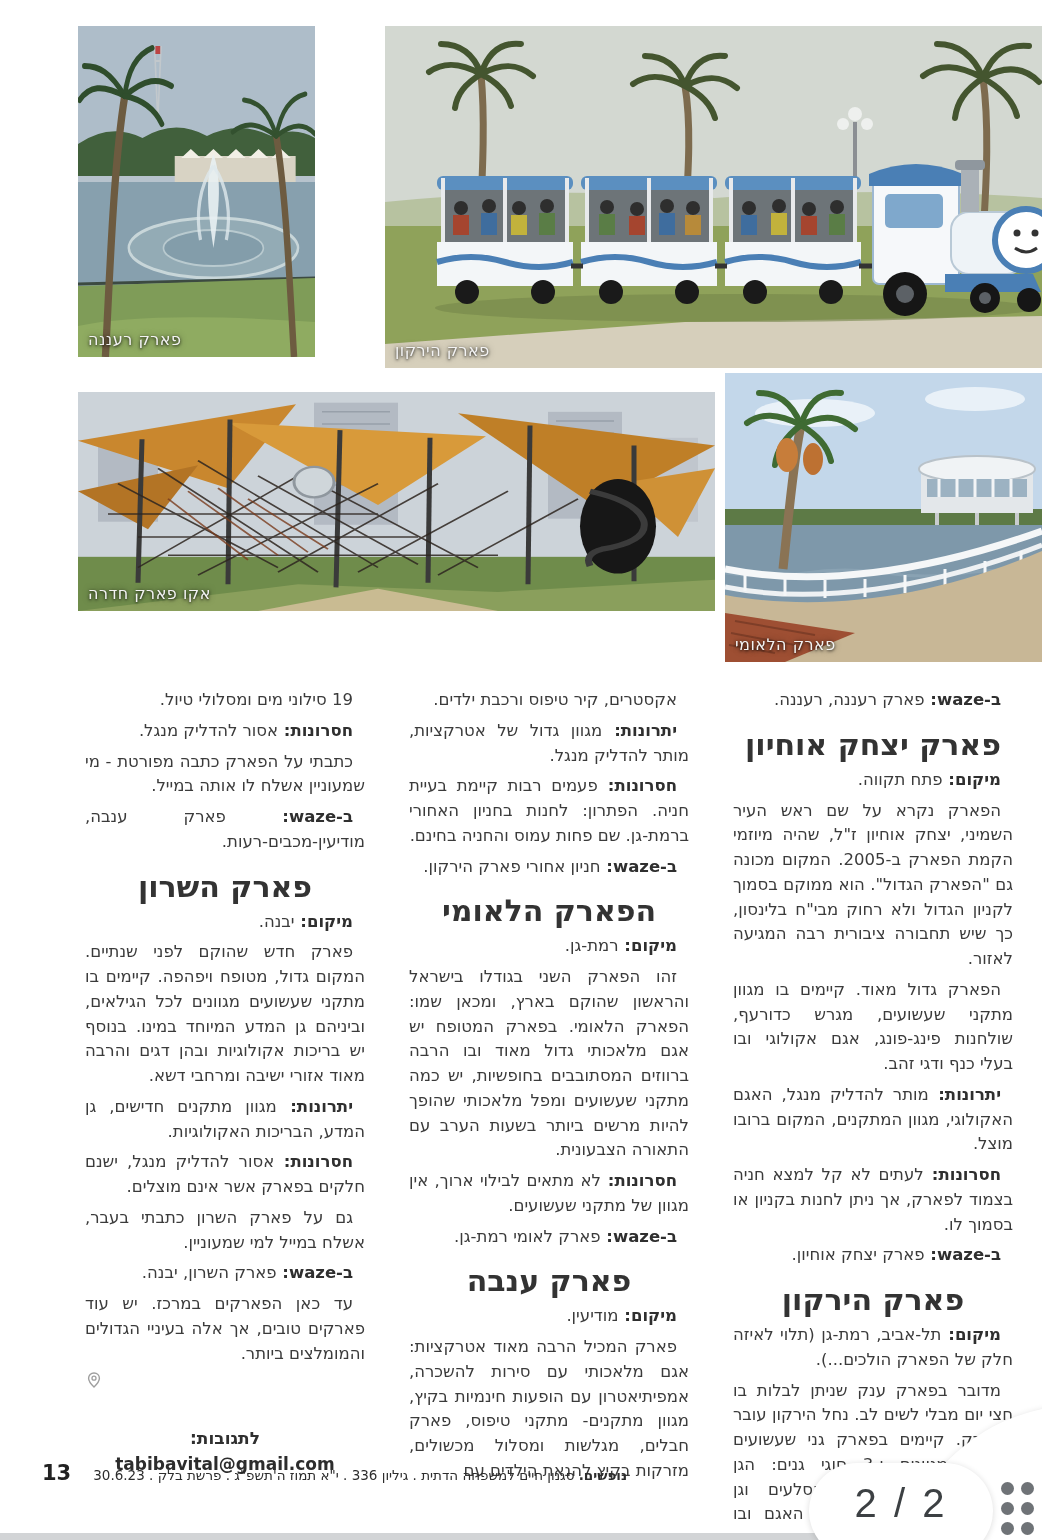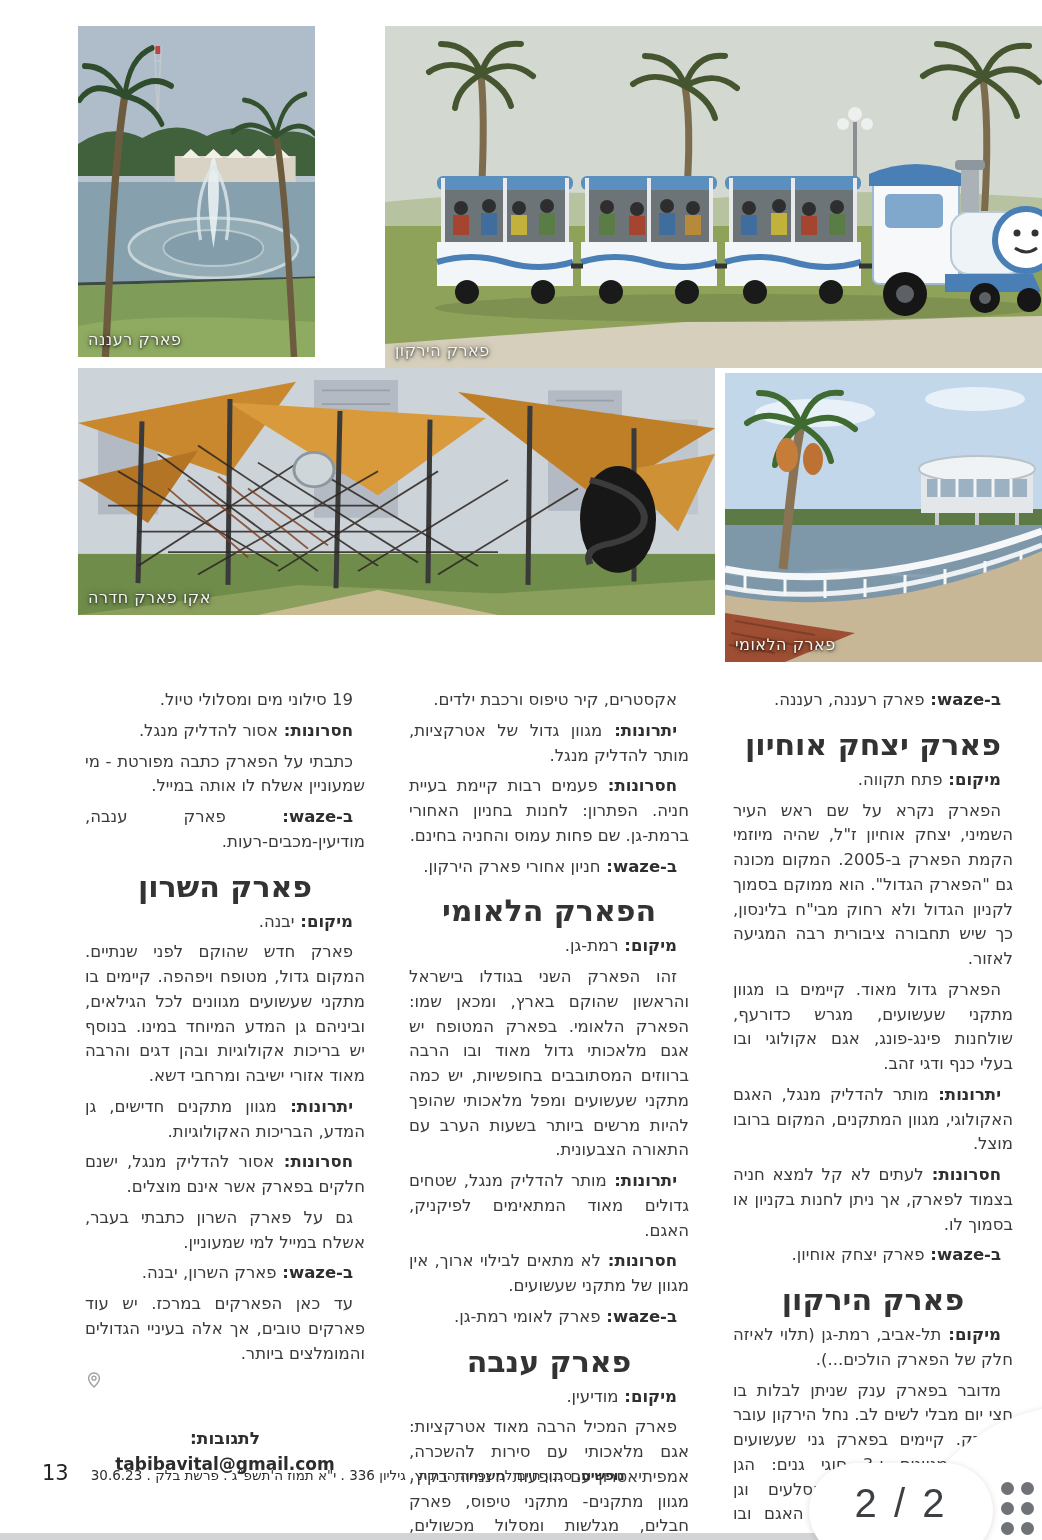--- a/index.html
+++ b/index.html
@@ -13,21 +13,21 @@
   .photo{position:absolute;overflow:hidden;background:#ccc;}
   .photo svg{display:block;width:100%;height:100%;}
   .photo-caption{
     position:absolute;left:10px;bottom:8px;
     color:#f3f3f3;font-size:16px;letter-spacing:.5px;
     text-shadow:0 1px 3px rgba(0,0,0,.85), 0 0 6px rgba(0,0,0,.5);
     direction:rtl;white-space:nowrap;
   }
   #photo-raanana{left:78px;top:26px;width:237px;height:331px;}
   #photo-yarkon{left:385px;top:26px;width:657px;height:342px;}
-  #photo-eco{left:78px;top:368px;width:637px;height:247px;}
+  #photo-eco{left:78px;top:392px;width:637px;height:219px;}
   #photo-leumi{left:725px;top:373px;width:317px;height:289px;}
 
   
   #article{
     position:absolute;left:85px;top:688px;width:928px;height:762px;
     direction:rtl;display:flex;gap:44px;
   }
   .col{flex:1 1 0;min-width:0;}
   .para{
     margin:0 0 6px;font-size:16.5px;line-height:1.5;
@@ -40,21 +40,21 @@
   .email-line{
     font-weight:bold;text-align:center;text-indent:0;margin-top:34px;font-size:17px;color:#2c2c2c;
   }
   .pin-row{text-align:left;margin:6px 2px 0;}
   .pin-row svg{width:14px;height:16px;opacity:.65;}
 
   
   #footer{
     position:absolute;left:42px;top:1461px;display:flex;align-items:baseline;gap:22px;
   }
-  #footer .pagenum{font-size:21px;font-weight:normal;color:#222;}
+  #footer .pagenum{font-size:21px;font-weight:bold;color:#222;}
   #footer .issue{direction:rtl;font-size:13.5px;color:#2d2d2d;white-space:nowrap;}
   #footer .issue b{font-weight:bold;}
 
   
   #bottom-strip{
     position:absolute;left:0;bottom:0;width:100%;height:7px;background:#d2d4d6;
   }
   #page-pill{
     position:absolute;left:809px;top:1463px;width:184px;height:96px;
     background:#fff;border-radius:48px;
@@ -381,21 +381,20 @@
       <p class="para">יש גם אטרקציות בתשלום: כדור פורח, שיט, השכרת רכב גולף ואופניים, פארק</p>
     </div>
   <div class="col" id="col-middle">
       <p class="para">אקסטרים, קיר טיפוס ורכבת ילדים.</p>
       <p class="para"><span class="lead">יתרונות: </span>מגוון גדול של אטרקציות, מותר להדליק מנגל.</p>
       <p class="para"><span class="lead">חסרונות: </span>פעמים רבות קיימת בעיית חניה. הפתרון: לחנות בחניון האחורי ברמת-גן. שם פחות עמוס והחניה בחינם.</p>
       <p class="para"><span class="lead">ב-waze: </span>חניון אחורי פארק הירקון.</p>
       <h3 class="park-heading">הפארק הלאומי</h3>
       <p class="para"><span class="lead">מיקום: </span>רמת-גן.</p>
       <p class="para">זהו הפארק השני בגודלו בישראל והראשון שהוקם בארץ, ומכאן שמו: הפארק הלאומי. בפארק המטופח יש אגם מלאכותי גדול מאוד ובו הרבה ברווזים המסתובבים בחופשיות, יש כמה מתקני שעשועים ומפל מלאכותי שהופך להיות מרשים ביותר בשעות הערב עם התאורה הצבעונית.</p>
-      <p class="para"><span class="lead">יתרונות: </span>מותר להדליק מנגל, שטחים גדולים מאוד המתאימים לפיקניק, האגם.</p>
       <p class="para"><span class="lead">חסרונות: </span>לא מתאים לבילוי ארוך, אין מגוון של מתקני שעשועים.</p>
       <p class="para"><span class="lead">ב-waze: </span>פארק לאומי רמת-גן.</p>
       <h3 class="park-heading">פארק ענבה</h3>
       <p class="para"><span class="lead">מיקום: </span>מודיעין.</p>
       <p class="para">פארק המכיל הרבה מאוד אטרקציות: אגם מלאכותי עם סירות להשכרה, אמפיתיאטרון עם הופעות חינמיות בקיץ, מגוון מתקנים- מתקני טיפוס, פארק חבלים, מגלשות ומסלול מכשולים, מזרקות בקיץ להנאת הילדים עם</p>
     </div>
   <div class="col" id="col-left">
       <p class="para">19 סילוני מים ומסלולי טיול.</p>
       <p class="para"><span class="lead">חסרונות: </span>אסור להדליק מנגל.</p>
       <p class="para">כתבתי על הפארק כתבה מפורטת - מי שמעוניין אשלח לו אותה במייל.</p>

